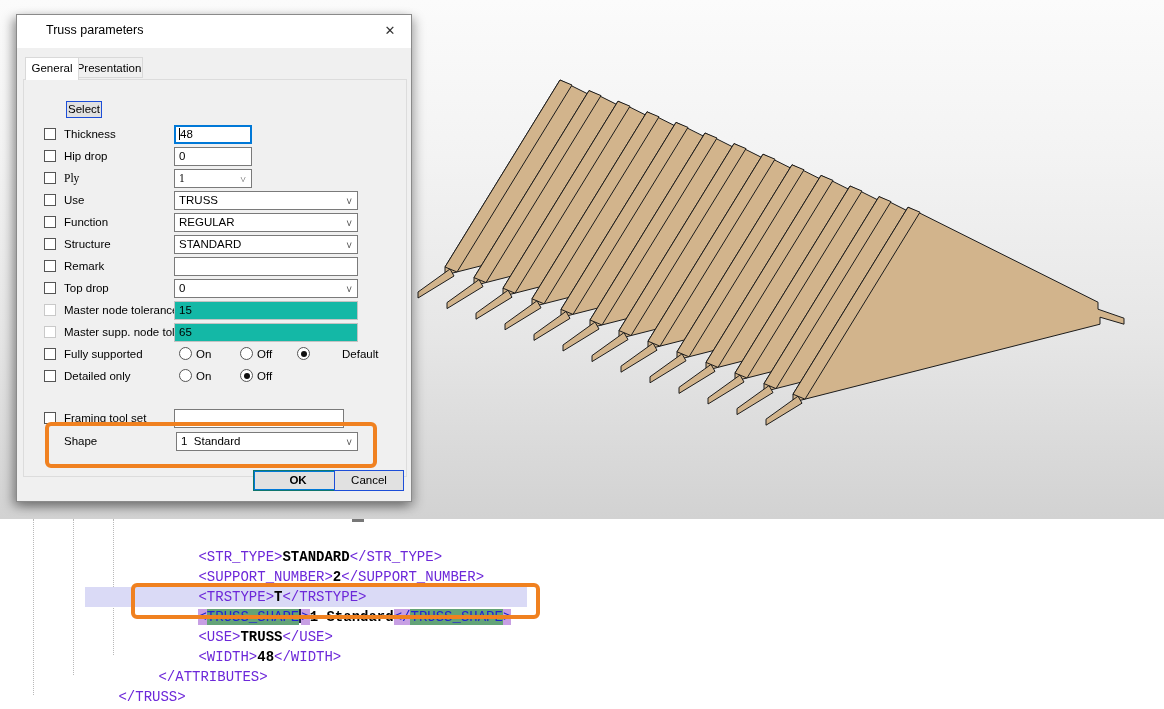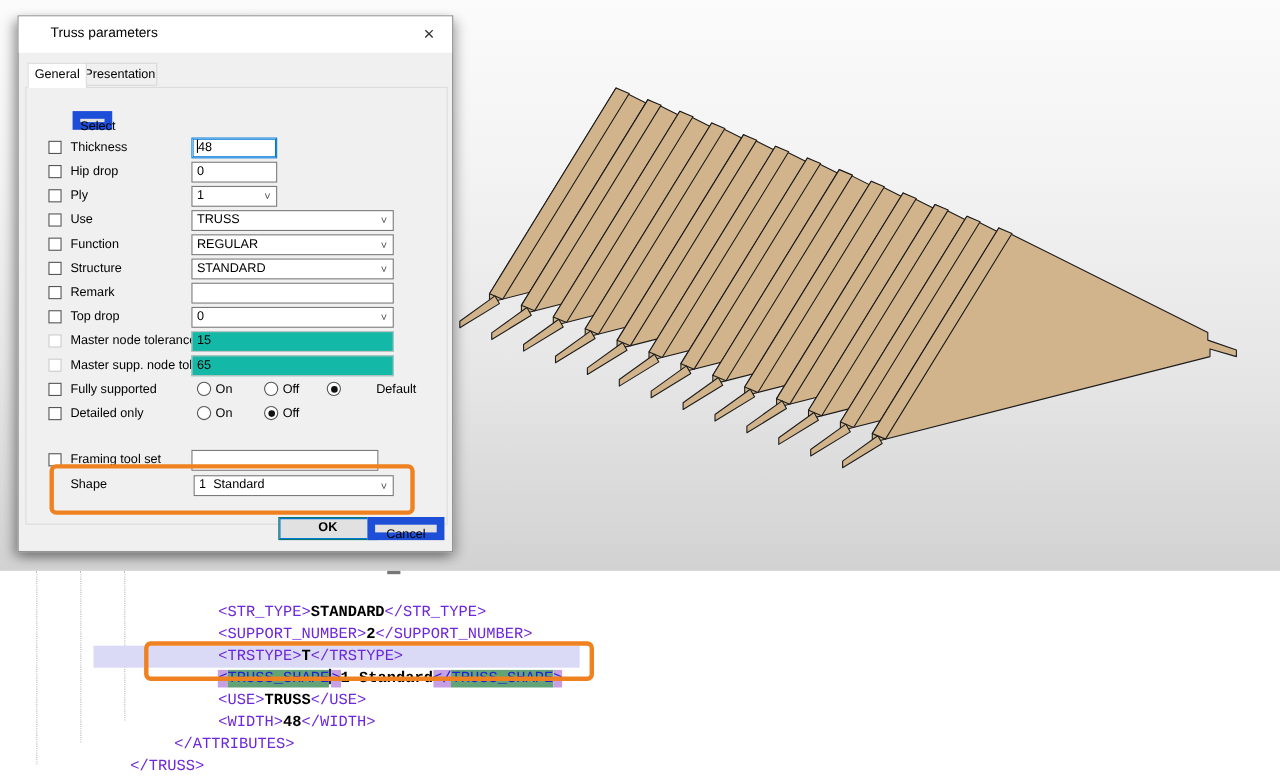--- a/index.html
+++ b/index.html
@@ -30,21 +30,21 @@
   
   .dialog{position:absolute;left:16px;top:14px;width:396px;height:488px;background:#f0f0f0;
     border:1px solid #8a8a8a;box-shadow:-4px 4px 10px rgba(0,0,0,0.35),4px 4px 10px rgba(0,0,0,0.22);box-sizing:border-box;}
   .titlebar{position:absolute;left:0;top:0;right:0;height:33px;background:#ffffff;}
   .title-text{position:absolute;left:29px;top:8px;font-size:12.5px;color:#000;}
   .close-btn{position:absolute;right:6px;top:6px;width:30px;height:20px;text-align:center;line-height:20px;font-size:13px;color:#333;cursor:pointer;}
   .tabs{position:absolute;left:8px;top:42px;height:22px;}
   .tab{position:absolute;top:0;height:21px;line-height:21px;font-size:11.5px;text-align:center;border:1px solid #d9d9d9;background:#f0f0f0;box-sizing:border-box;color:#000;}
   .tab.active{background:#ffffff;height:23px;border-bottom:none;z-index:3;}
   .panel{position:absolute;left:6px;top:64px;width:384px;height:398px;border:1px solid #dcdcdc;background:#f0f0f0;box-sizing:border-box;}
-  .btn{position:absolute;background:#e1e1e1;border:7px solid #1d4ed8;box-sizing:border-box;font-size:11.5px;color:#000;text-align:center;}
+  .btn{position:absolute;background:#e1e1e1;border:1px solid #1d4ed8;box-sizing:border-box;font-size:11.5px;color:#000;text-align:center;}
   .select-btn{left:42px;top:21px;width:36px;height:17px;line-height:15px;}
   .row{position:absolute;left:0;width:100%;height:20px;}
   .cb{position:absolute;left:20px;top:3px;width:12px;height:12px;background:#ffffff;border:1px solid #555;box-sizing:border-box;}
   .cb.dis{border-color:#c9c9c9;}
   .rlabel{position:absolute;left:40px;top:3px;font-size:11.5px;color:#000;white-space:nowrap;}
   .textbox,.ddbox{position:absolute;top:0;height:19px;background:#ffffff;border:1px solid #7a7a7a;box-sizing:border-box;font-size:11.5px;line-height:17px;padding-left:4px;color:#000;white-space:pre;}
   .textbox.focused{border:1px solid #0078d7;box-shadow:inset 0 0 0 1px #0078d7;}
   .textbox.dis{border-color:#c3c3c3;background:#14b8a6;}
   .in-caret{display:inline-block;width:0;height:12px;border-left:1px solid #000;vertical-align:-2px;}
   .dd-arrow{position:absolute;right:5px;top:1px;font-size:10px;color:#505050;}
@@ -144,21 +144,21 @@
         <span class="rlabel">Thickness</span>
         <div class="textbox narrow focused"><span class="in-caret"></span><span>48</span></div>
       </div>
 
       <div class="row" style="top:67px;">
         <span class="cb"></span>
         <span class="rlabel">Hip drop</span>
         <div class="textbox narrow"><span>0</span></div>
       </div>
 
-      <div class="row" style="top:89px;">
+      <div class="row" style="top:89px;font-family:Liberation Serif, serif;">
         <span class="cb"></span>
         <span class="rlabel">Ply</span>
         <div class="ddbox narrow"><span>1</span><span class="dd-arrow">˅</span></div>
       </div>
 
       <div class="row" style="top:111px;">
         <span class="cb"></span>
         <span class="rlabel">Use</span>
         <div class="ddbox wide"><span>TRUSS</span><span class="dd-arrow">˅</span></div>
       </div>

